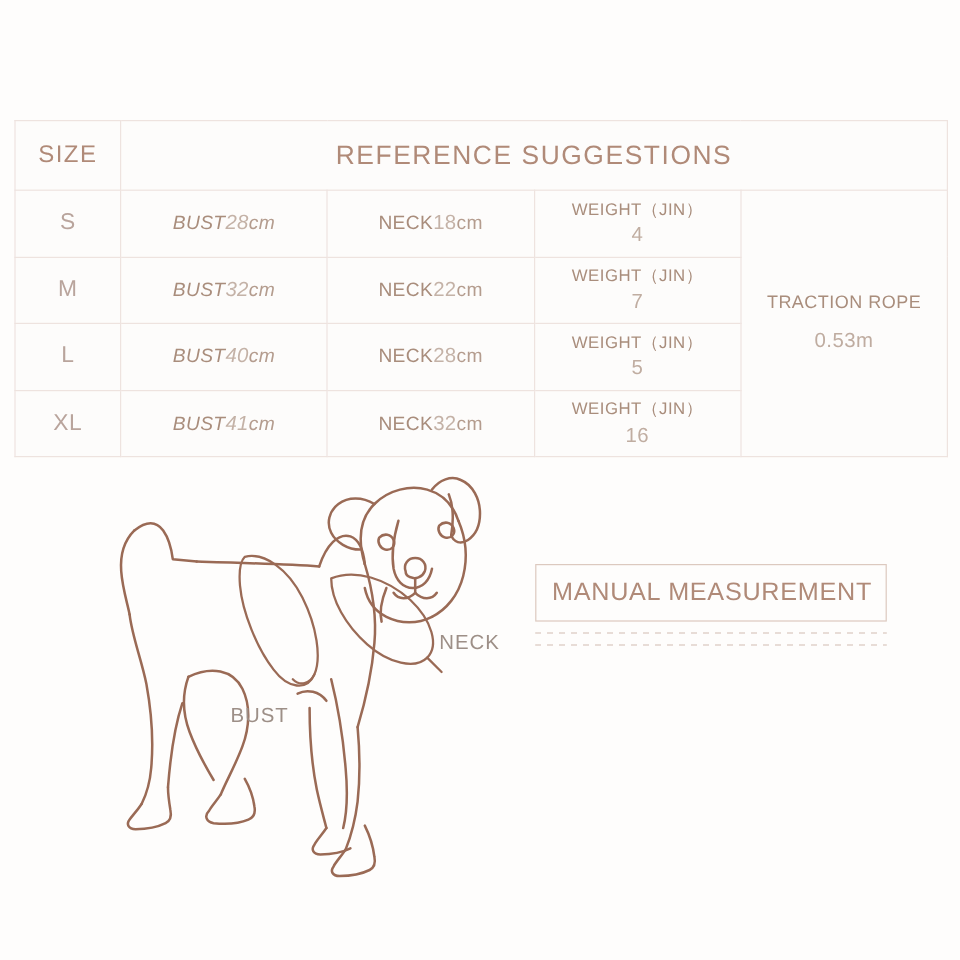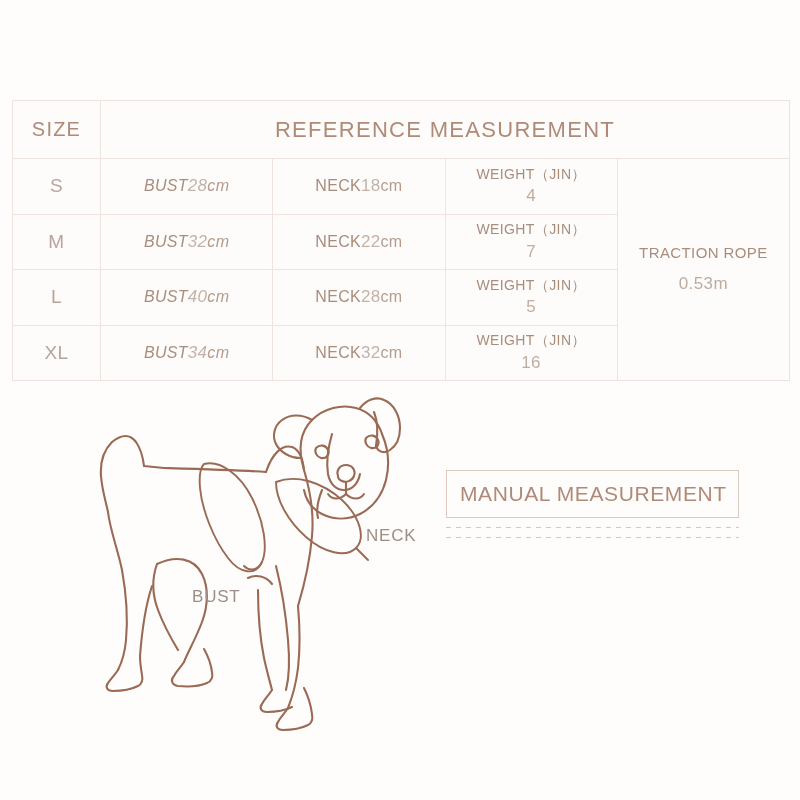--- a/index.html
+++ b/index.html
@@ -142,21 +142,21 @@
 </style>
 </head>
 <body>
 
 <div id="page">
 
   <table id="size-table">
     <tbody>
       <tr>
         <td class="c-size hdr-size">SIZE</td>
-        <td class="hdr-ref" colspan="4">REFERENCE MEASUREMENT</td>
+        <td class="hdr-ref" colspan="4">REFERENCE SUGGESTIONS</td>
       </tr>
 
       <tr>
         <td class="c-size row-cell size-label">S</td>
         <td class="c-bust row-cell meas">
           <span>BUST</span><span class="num">28</span><span class="unit">cm</span>
         </td>
         <td class="c-neck row-cell meas">
           <span>NECK</span><span class="num">18</span><span class="unit">cm</span>
         </td>
@@ -190,21 +190,21 @@
           <span>NECK</span><span class="num">28</span><span class="unit">cm</span>
         </td>
         <td class="c-weight row-cell weight-cell">
           <span>WEIGHT（JIN）</span><span class="wnum">5</span>
         </td>
       </tr>
 
       <tr>
         <td class="c-size row-cell size-label">XL</td>
         <td class="c-bust row-cell meas">
-          <span>BUST</span><span class="num">34</span><span class="unit">cm</span>
+          <span>BUST</span><span class="num">41</span><span class="unit">cm</span>
         </td>
         <td class="c-neck row-cell meas">
           <span>NECK</span><span class="num">32</span><span class="unit">cm</span>
         </td>
         <td class="c-weight row-cell weight-cell">
           <span>WEIGHT（JIN）</span><span class="wnum">16</span>
         </td>
       </tr>
     </tbody>
   </table>

